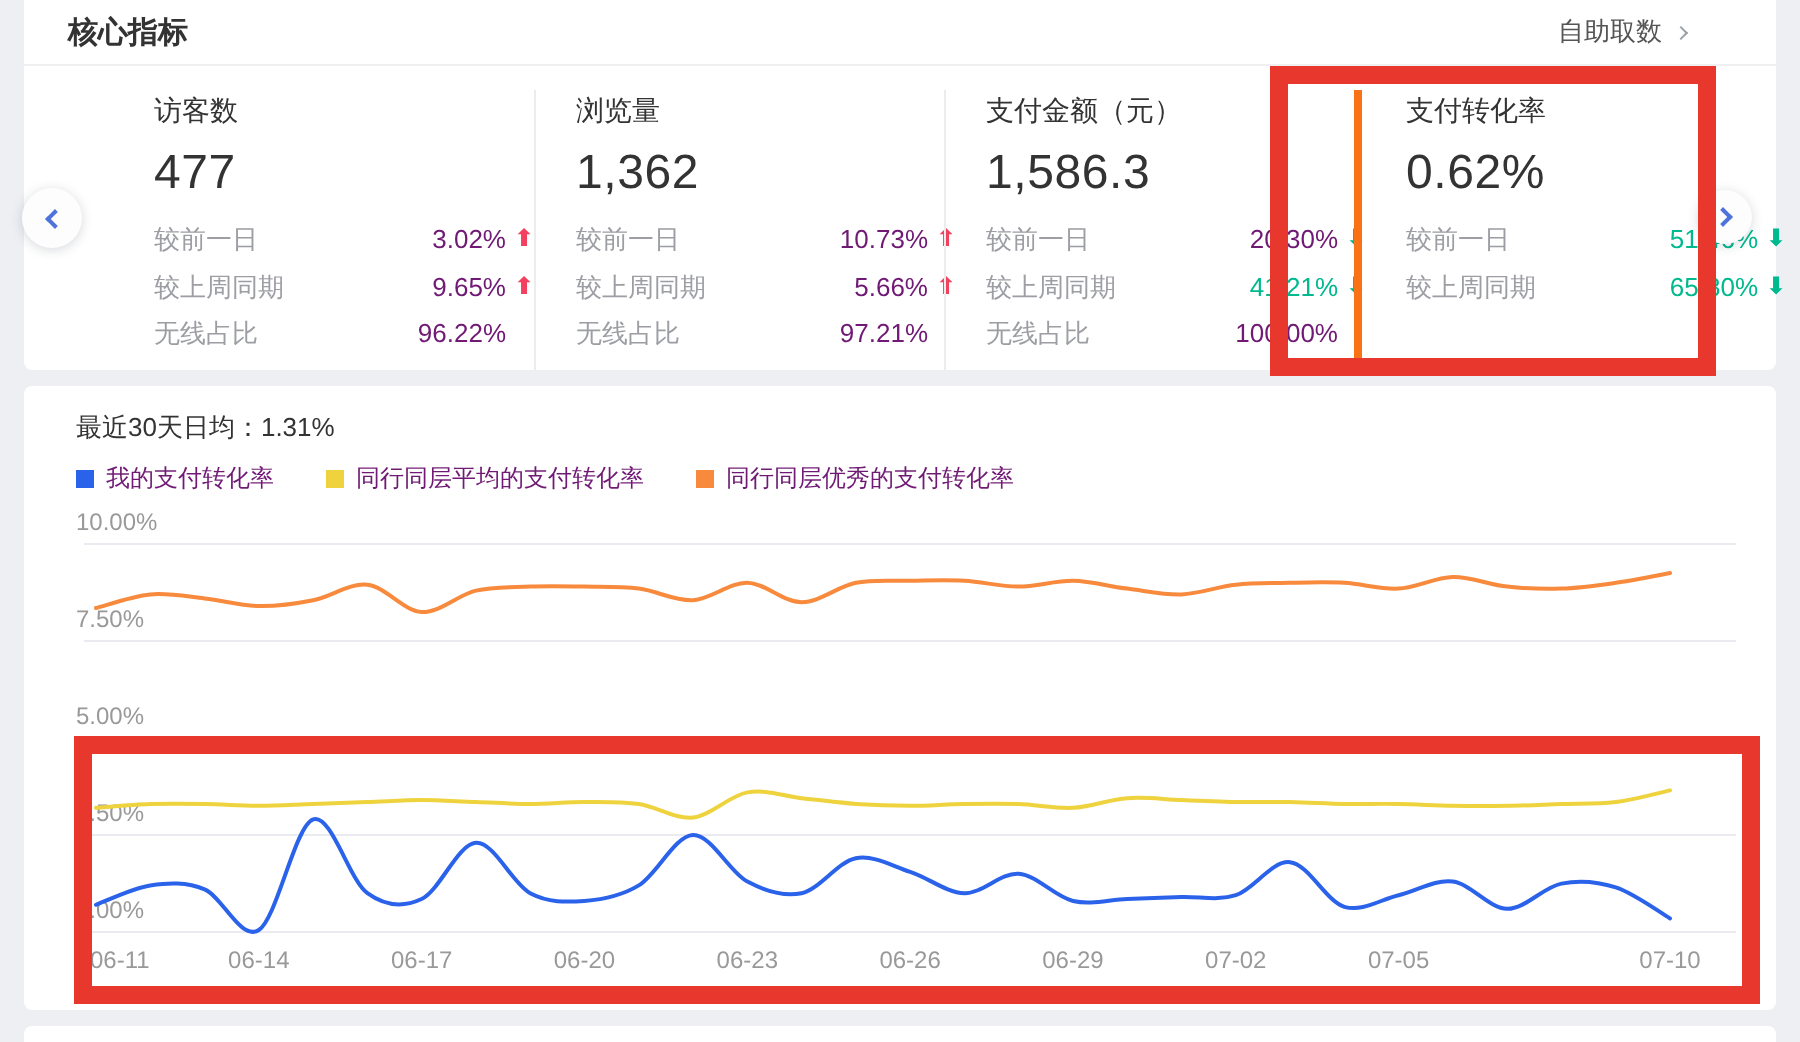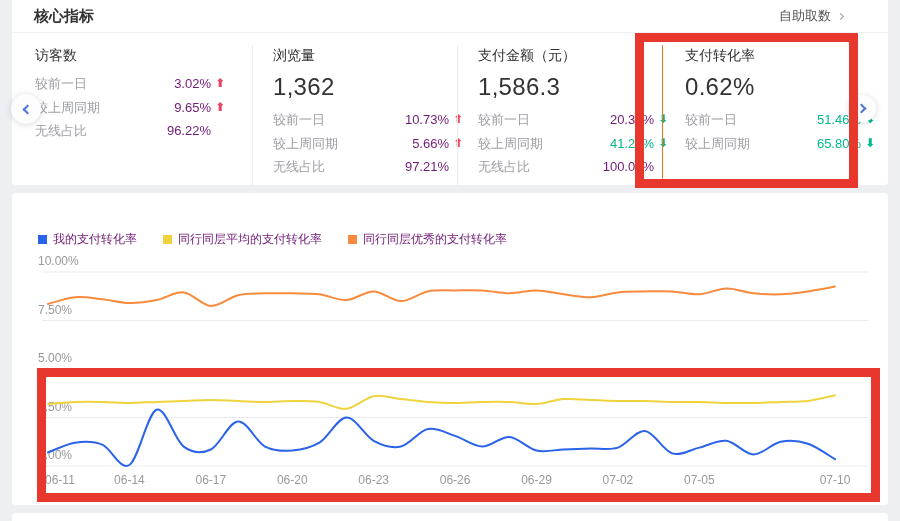--- a/index.html
+++ b/index.html
@@ -9,26 +9,26 @@
   .panel{position:absolute;background:#fff;border-radius:4px;}
   .panel-top{left:12px;top:0;width:876px;height:185px;border-radius:0 0 4px 4px;}
   .panel-header{height:33px;display:flex;align-items:center;justify-content:space-between;
                 padding:0 22px;border-bottom:1px solid #f0f0f2;}
   .panel-title{font-size:15px;font-weight:600;color:#333;}
   .panel-action{font-size:13px;color:#555;display:flex;align-items:center;gap:7px;cursor:pointer;padding-right:20px;}
   .chev{display:inline-block;width:7px;height:7px;border-left:2px solid #4e73da;border-bottom:2px solid #4e73da;}
   .chev.small{width:5px;height:5px;border-width:1.5px;border-color:#9aa0a6;}
   .chev.left{transform:rotate(45deg);margin-left:3px;}
   .chev.right{transform:rotate(-135deg);margin-right:3px;}
-  .cards{display:flex;align-items:stretch;height:140px;margin-top:12px;padding-left:23px;}
+  .cards{display:flex;align-items:stretch;height:140px;margin-top:12px;padding-left:23px;margin-left:42px;}
   .card{padding-top:2px;}
   .card-c1{width:217px;}
   .card-c2{width:205px;padding-left:20px;border-left:1px solid #ececec;}
   .card-c3{width:205px;padding-left:20px;border-left:1px solid #ececec;}
-  .card-c4{flex:1;padding-left:22px;border-left:1px solid #f97316;}
+  .card-c4{flex:1;padding-left:22px;border-left:4px solid #f97316;}
   .card-title{font-size:14px;color:#333;}
   .card-value{font-size:24px;color:#333;margin-top:8px;letter-spacing:.3px;}
   .card-rows{margin-top:7px;}
   .mrow{display:flex;align-items:center;width:190px;font-size:13px;line-height:23.5px;}
   .mrow .lbl{flex:1;color:#9c9ea3;}
   .mrow .val{color:#701a75;}
   .mrow .arrow{width:14px;text-align:right;font-size:12px;font-weight:700;}
   .nav-circle{position:absolute;border-radius:50%;background:#fdfdfe;z-index:3;border:none;
               box-shadow:0 1px 6px rgba(31,45,61,.18);display:flex;align-items:center;justify-content:center;cursor:pointer;}
   .nav-left{left:11px;top:94px;width:30px;height:30px;}
@@ -54,20 +54,21 @@
       <span class="panel-title">核心指标</span>
       <span class="panel-action">
         <span>自助取数</span>
         <span class="chev small right"></span>
       </span>
     </div>
     <div class="cards">
 
       <div class="card card-c1">
         <div class="card-title">访客数</div>
+        <div class="card-value">477</div>
         <div class="card-rows">
           <div class="mrow">
             <span class="lbl">较前一日</span>
             <span class="val">3.02%</span>
             <span class="arrow" style="color: rgb(242, 64, 95);">⬆</span>
           </div>
           <div class="mrow">
             <span class="lbl">较上周同期</span>
             <span class="val">9.65%</span>
             <span class="arrow" style="color: rgb(242, 64, 95);">⬆</span>
@@ -145,20 +146,21 @@
   </div>
 
   <button class="nav-circle nav-left">
     <span class="chev left"></span>
   </button>
   <button class="nav-circle nav-right">
     <span class="chev right"></span>
   </button>
 
   <div class="panel panel-chart">
+    <div class="chart-title">最近30天日均：1.31%</div>
     <div class="legend">
       <span class="legend-item">
         <span class="sw" style="background: rgb(42, 99, 234);"></span>
         <span>我的支付转化率</span>
       </span>
       <span class="legend-item">
         <span class="sw" style="background: rgb(238, 211, 62);"></span>
         <span>同行同层平均的支付转化率</span>
       </span>
       <span class="legend-item">

